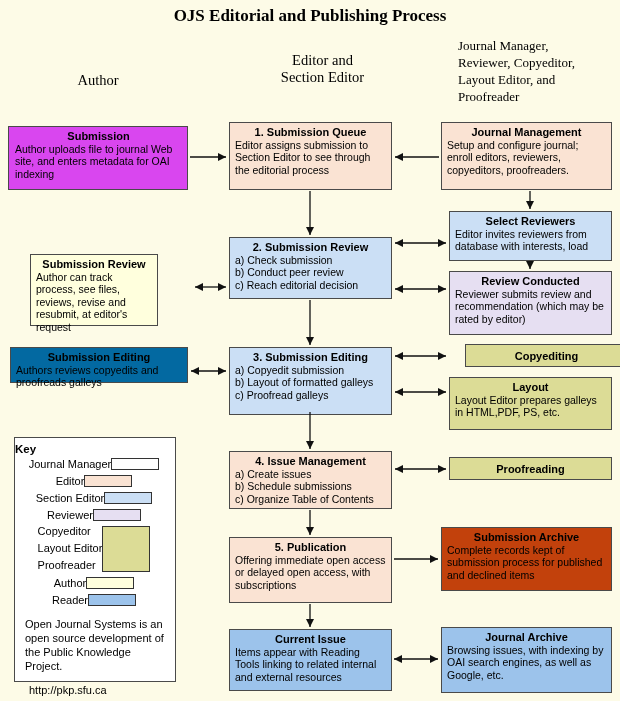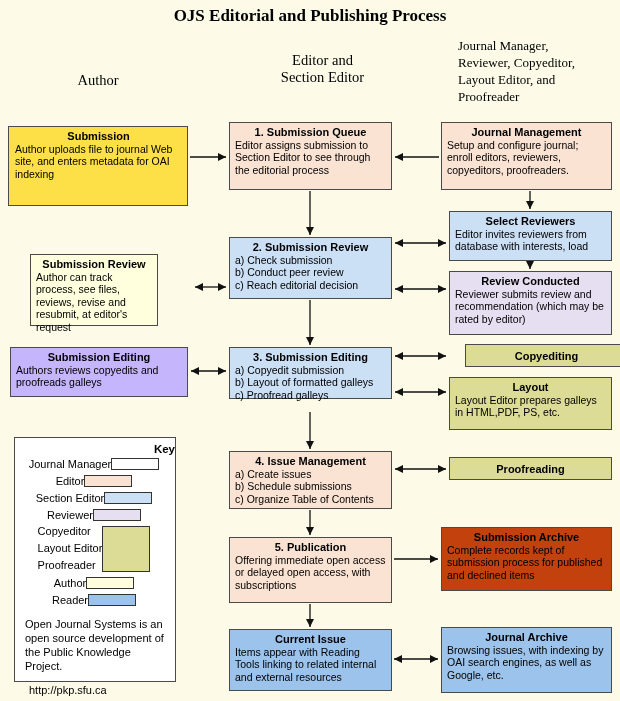--- a/index.html
+++ b/index.html
@@ -34,21 +34,21 @@
   }
   .bt { font-size:11px; font-weight:bold; text-align:center; margin-bottom:1px; }
   .bb { font-size:10.5px; line-height:1.18; white-space:pre-line; }
   .box.label-only { display:flex; align-items:center; justify-content:center; padding:0; }
   .box.label-only .bt { margin:0; }
 
   #arrow-layer { position:absolute; left:0; top:0; pointer-events:none; }
   #arrow-layer line { stroke:#111; stroke-width:1.3; }
 
   
-  .key-title { font-size:11.5px; font-weight:bold; text-align:right; padding-top:5px; }
+  .key-title { font-size:11.5px; font-weight:bold; text-align:left; padding-top:5px; }
   .key-row {
     display:flex; align-items:center; justify-content:center;
     padding:0 12px 0 10px; height:17px;
   }
   .key-label { font-size:11px; }
   .key-swatch { width:48px; height:12px; border:1px solid #333; box-sizing:border-box; flex:0 0 auto; }
   .key-row.group { height:51px; }
   .key-group-labels .key-label { height:17px; line-height:17px; }
   .key-swatch.tall { height:46px; }
   .key-note { font-size:11px; line-height:1.28; padding:9px 6px 0 10px; white-space:pre-line; }
@@ -62,31 +62,31 @@
   <div class="main-title">OJS Editorial and Publishing Process</div>
 
   <div id="head-author" class="col-head">Author</div>
   <div id="head-editor" class="col-head">Editor and
 Section Editor</div>
   <div id="head-others" class="col-head">Journal Manager,
 Reviewer, Copyeditor,
 Layout Editor, and
 Proofreader</div>
 
-  <div class="box" style="left: 8px; top: 126px; width: 180px; height: 80px; background-color: #fde047; padding-left: 6px;">
+  <div class="box" style="left: 8px; top: 126px; width: 180px; height: 64px; background-color: #d946ef; padding-left: 6px;">
     <div class="bt">Submission</div>
     <div class="bb">Author uploads file to journal Web site, and enters metadata for OAI indexing</div>
   </div>
 
   <div class="box" style="left: 30px; top: 254px; width: 128px; height: 72px; background-color: rgb(255, 255, 221);">
     <div class="bt">Submission Review</div>
     <div class="bb">Author can track process, see files, reviews, revise and resubmit, at editor's request</div>
   </div>
 
-  <div class="box" style="left: 10px; top: 347px; width: 178px; height: 50px; background-color: #c4b5fd;">
+  <div class="box" style="left: 10px; top: 347px; width: 178px; height: 36px; background-color: #0369a1;">
     <div class="bt">Submission Editing</div>
     <div class="bb">Authors reviews copyedits and proofreads galleys</div>
   </div>
 
   <div class="box" style="left: 14px; top: 437px; width: 162px; height: 245px; padding: 0px; background-color: rgb(255, 255, 255);">
     <div class="key-title">Key</div>
 
     <div class="key-row">
       <span class="key-label">Journal Manager</span>
       <span class="key-swatch" style="background-color: rgb(255, 255, 255);"></span>
@@ -131,21 +131,21 @@
     <div class="bb">Editor assigns submission to Section Editor to see through the editorial process</div>
   </div>
 
   <div class="box" style="left: 229px; top: 237px; width: 163px; height: 62px; background-color: rgb(203, 223, 245);">
     <div class="bt">2. Submission Review</div>
     <div class="bb">a) Check submission
 b) Conduct peer review
 c) Reach editorial decision</div>
   </div>
 
-  <div class="box" style="left: 229px; top: 347px; width: 163px; height: 52px; background-color: rgb(203, 223, 245);">
+  <div class="box" style="left: 229px; top: 347px; width: 163px; height: 68px; background-color: rgb(203, 223, 245);">
     <div class="bt">3. Submission Editing</div>
     <div class="bb">a) Copyedit submission
 b) Layout of formatted galleys
 c) Proofread galleys</div>
   </div>
 
   <div class="box" style="left: 229px; top: 451px; width: 163px; height: 58px; background-color: rgb(250, 227, 211);">
     <div class="bt">4. Issue Management</div>
     <div class="bb">a) Create issues
 b) Schedule submissions

